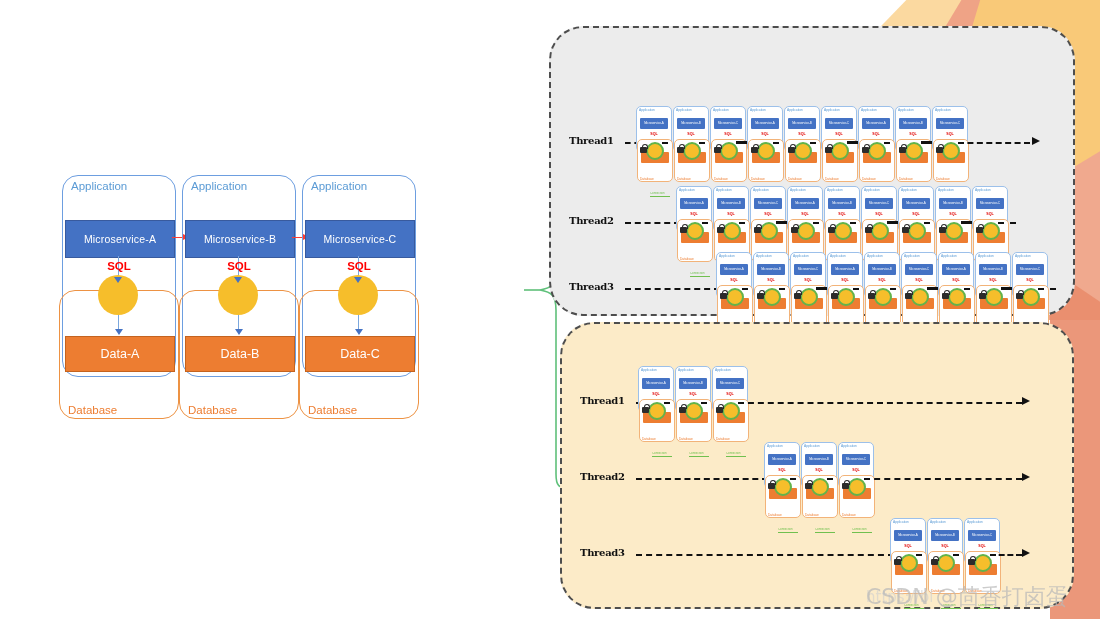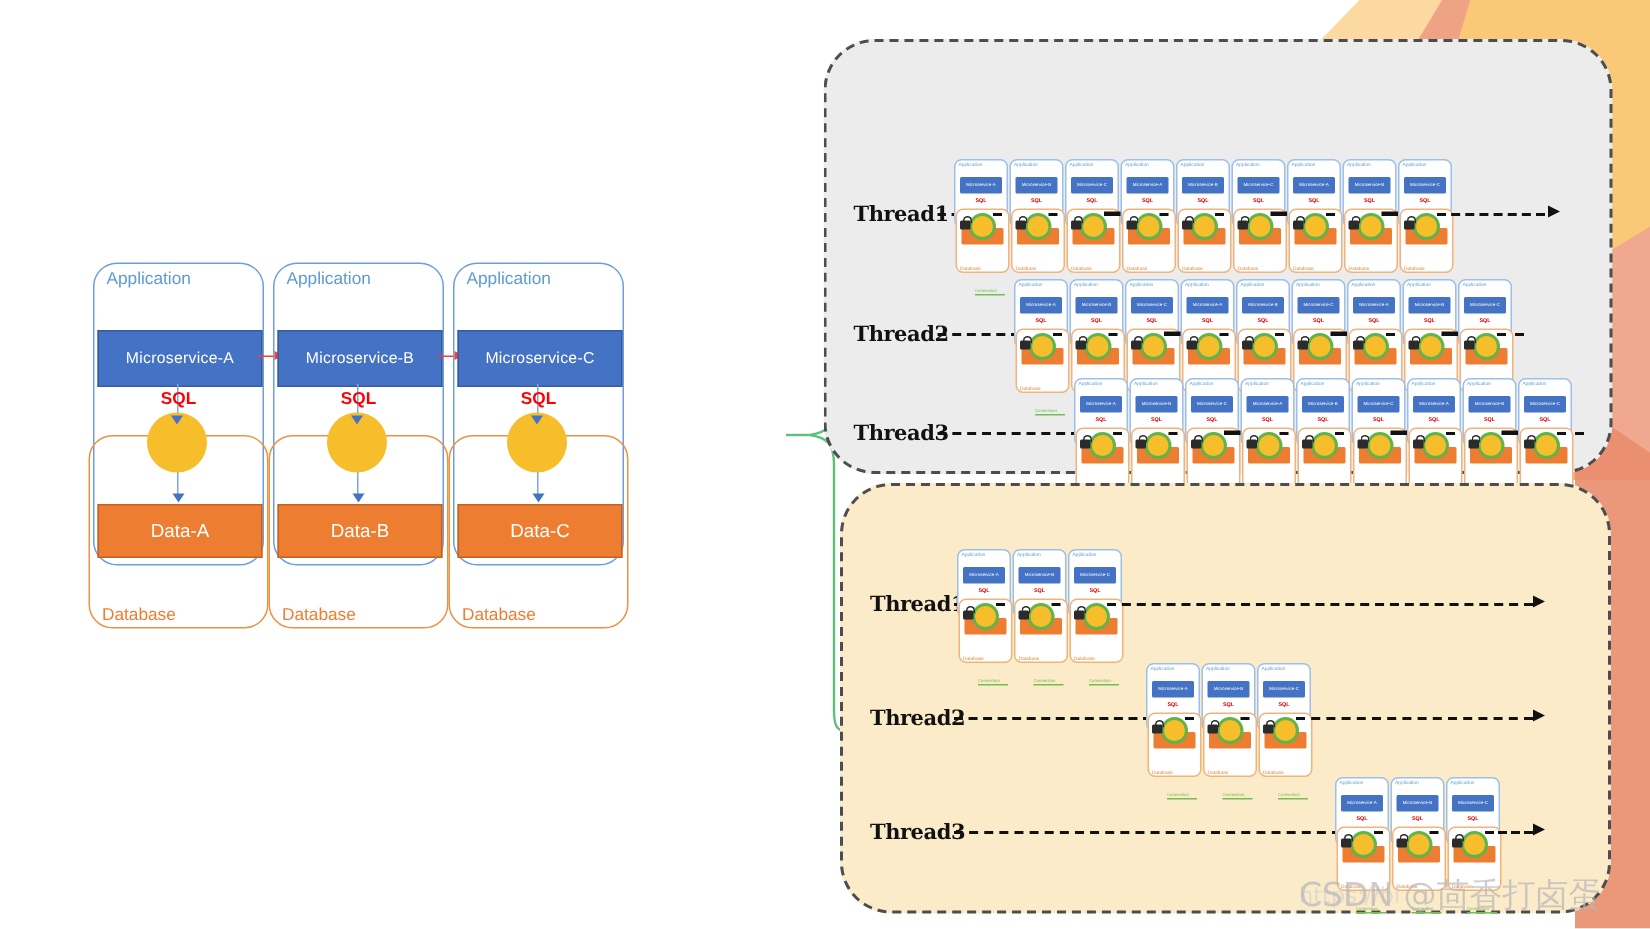--- a/index.html
+++ b/index.html
@@ -107,21 +107,21 @@
 
   
   .panel{
     position:absolute;border:2px dashed #4d4d4d;border-radius:34px;
   }
   #panel-top{left:549px;top:26px;width:522px;height:286px;background:#ECECEC;}
   #panel-bottom{left:560px;top:322px;width:510px;height:283px;background:#FCEBC8;}
 
   .thread-label{
     position:absolute;font-family:"DejaVu Serif", serif;font-weight:bold;
-    font-size:14px;color:#111;letter-spacing:-.3px;white-space:nowrap;
+    font-size:10px;color:#111;letter-spacing:-.3px;white-space:nowrap;
   }
 
   
   .flowline{position:absolute;height:0;border-top:2.6px dashed #111;}
   .flowsolid{position:absolute;height:2.6px;background:#111;}
   .arrowhead{
     position:absolute;width:0;height:0;
     border-top:4.5px solid transparent;border-bottom:4.5px solid transparent;border-left:8px solid #111;
   }
 

